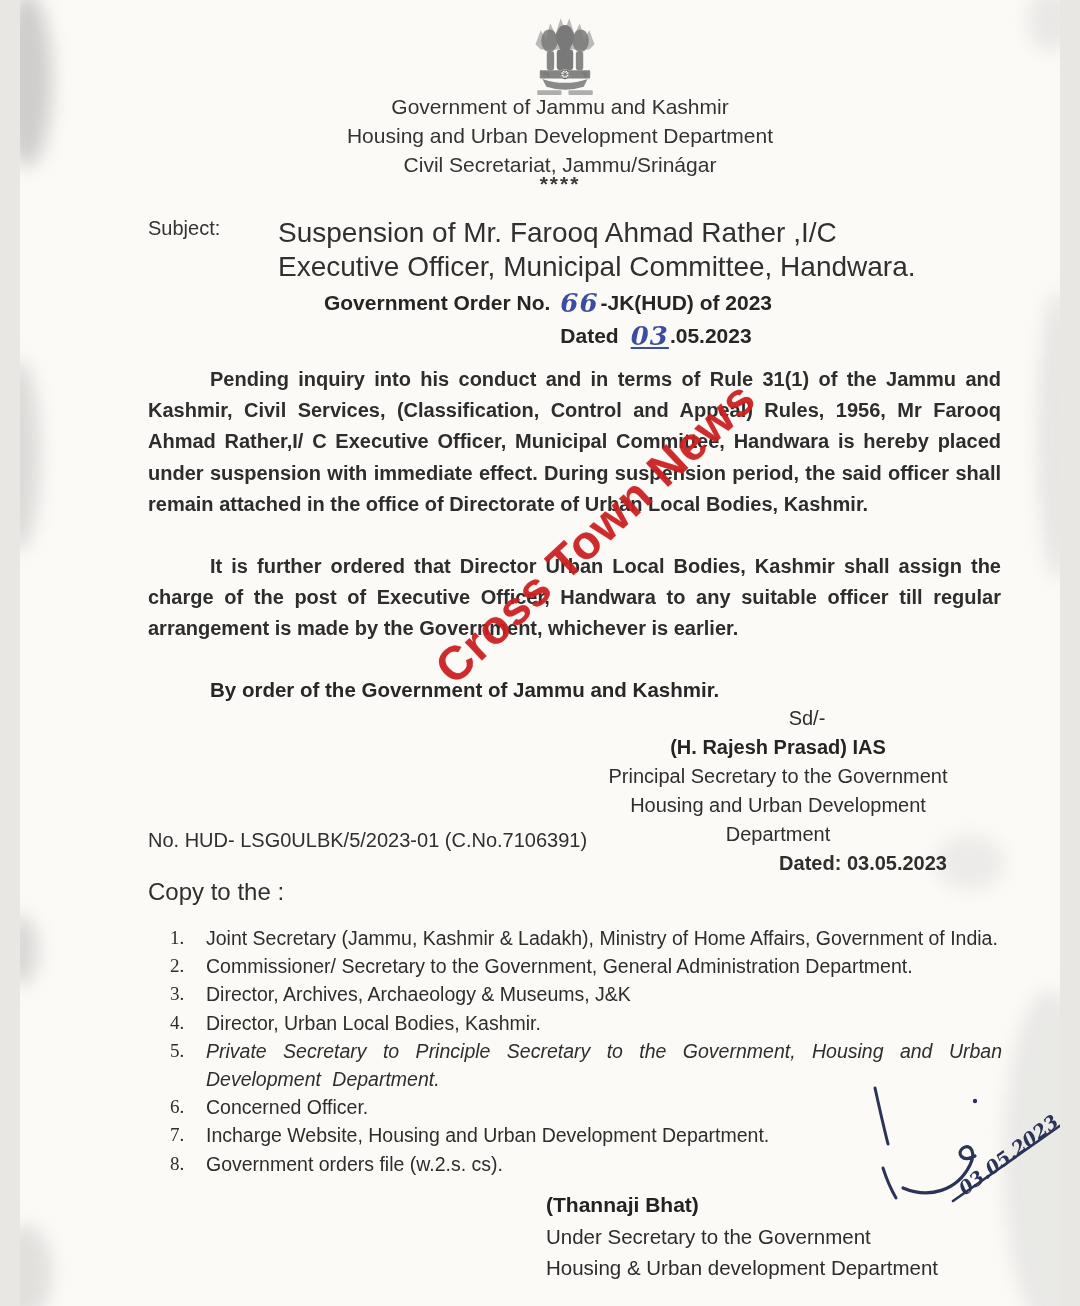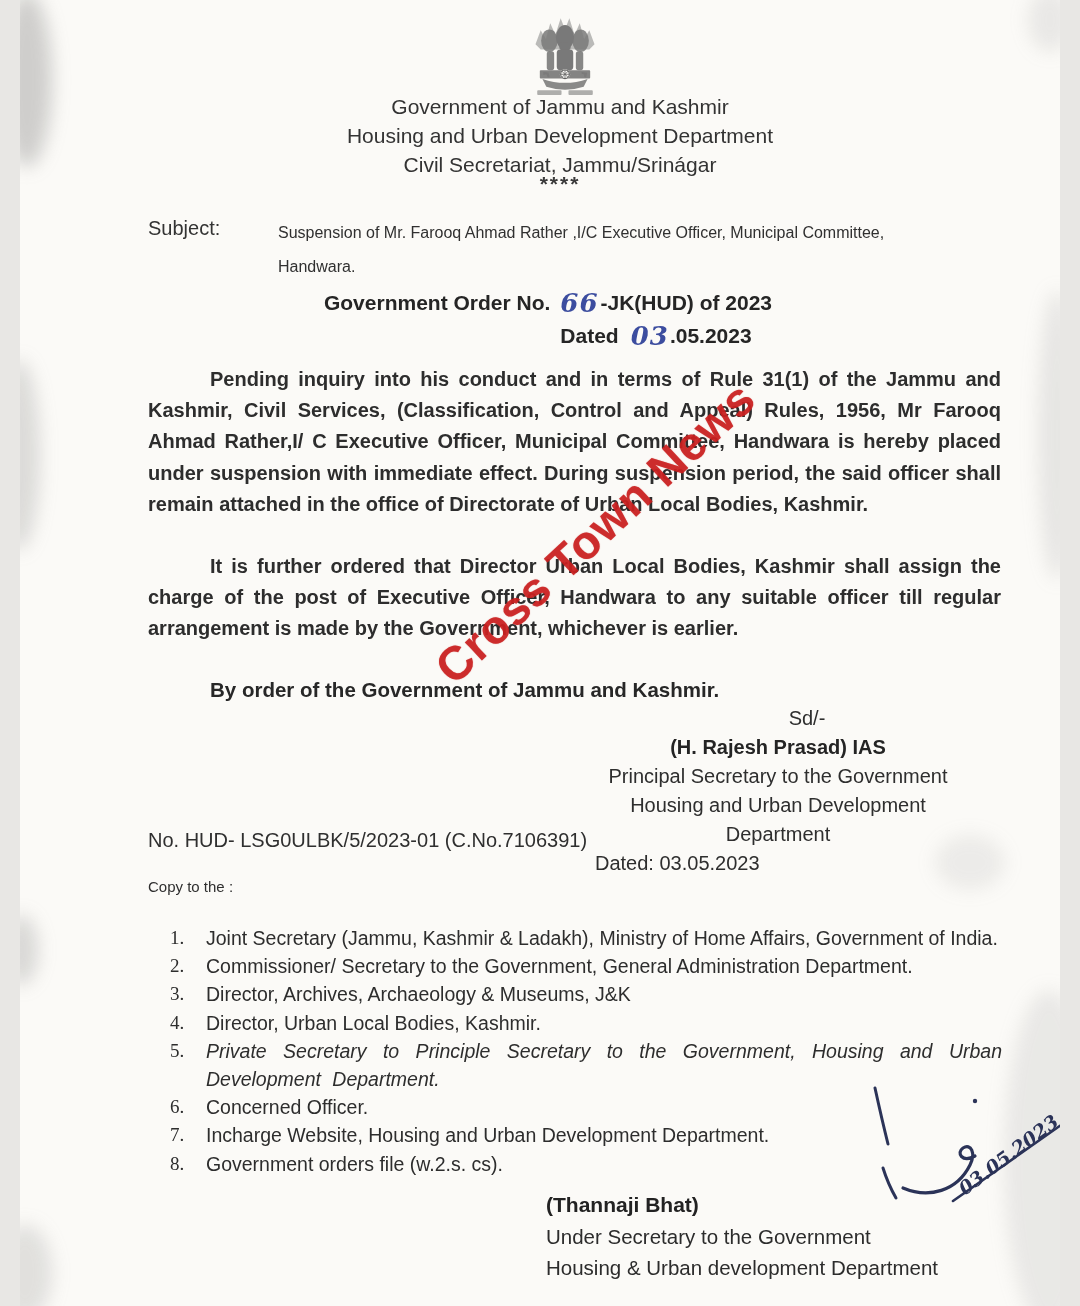--- a/index.html
+++ b/index.html
@@ -15,49 +15,49 @@
 
   
   .hdr{position:absolute;left:0;top:92px;width:1080px;text-align:center;
        font-size:21px;line-height:29px;color:#333;}
   .stars{position:absolute;left:0;top:172px;width:1080px;text-align:center;
        font-size:21px;font-weight:bold;letter-spacing:2px;color:#3a3a3a;}
 
   
   .subject-label{position:absolute;left:128px;top:217px;font-size:20px;color:#333;}
   .subject-text{position:absolute;left:258px;top:216px;width:662px;
-       font-size:16px;line-height:34px;color:#303030;}
+       font-size:28px;line-height:34px;color:#303030;}
 
   
   .order-line{position:absolute;left:0;top:286px;width:1056px;text-align:center;
        font-size:21px;font-weight:bold;color:#252525;}
   .dated-line{position:absolute;left:96px;top:319px;width:1080px;text-align:center;
        font-size:21px;font-weight:bold;color:#252525;}
   .hw{font-family:"DejaVu Serif",serif;font-style:italic;font-weight:bold;
        color:#3c4d9f;font-size:26px;letter-spacing:1px;position:relative;top:2px;}
   .order-line .hw{margin:0 2px 0 10px;}
-  .dated-line .hw{margin:0 1px 0 12px;}
+  .dated-line .hw{margin:0 1px 0 12px;text-decoration:underline;}
 
   
   .para{position:absolute;left:128px;width:853px;margin:0;font-size:20px;
        line-height:31.2px;text-align:justify;color:#2d2d2d;text-indent:62px;font-weight:bold;}
   .p1{top:364px;}
   .p2{top:551px;}
   .by-order{position:absolute;left:190px;top:678px;font-size:20.5px;font-weight:bold;color:#272727;}
 
   
   .sig-block{position:absolute;left:575px;top:704px;width:366px;text-align:center;
        font-size:20px;line-height:29px;color:#2e2e2e;}
   .sd{margin-left:58px;}
   .sig-name{font-weight:bold;color:#242424;}
-  .sig-dated{text-align:left;padding-right:14px;}
+  .sig-dated{text-align:right;padding-right:14px;font-weight:bold;}
 
   
   .ref{position:absolute;left:128px;top:829px;font-size:20px;color:#2f2f2f;}
-  .copy-label{position:absolute;left:128px;top:878px;font-size:15px;color:#2f2f2f;}
+  .copy-label{position:absolute;left:128px;top:878px;font-size:24px;color:#2f2f2f;}
   .copy-list{position:absolute;left:150px;top:924px;width:832px;margin:0;padding:0;
        list-style:none;font-size:19.5px;line-height:28.2px;color:#2d2d2d;}
   .copy-list li{display:flex;align-items:flex-start;}
   .num{width:36px;flex:0 0 36px;font-family:"Liberation Serif",serif;font-size:19px;}
   .itext{flex:1;text-align:justify;}
   .itext.loose{word-spacing:6px;font-style:italic;}
 
   
   .hand-sign{position:absolute;left:833px;top:1068px;width:245px;height:150px;}
   .hand-sign path{stroke:#2b3358;fill:none;stroke-linecap:round;}

